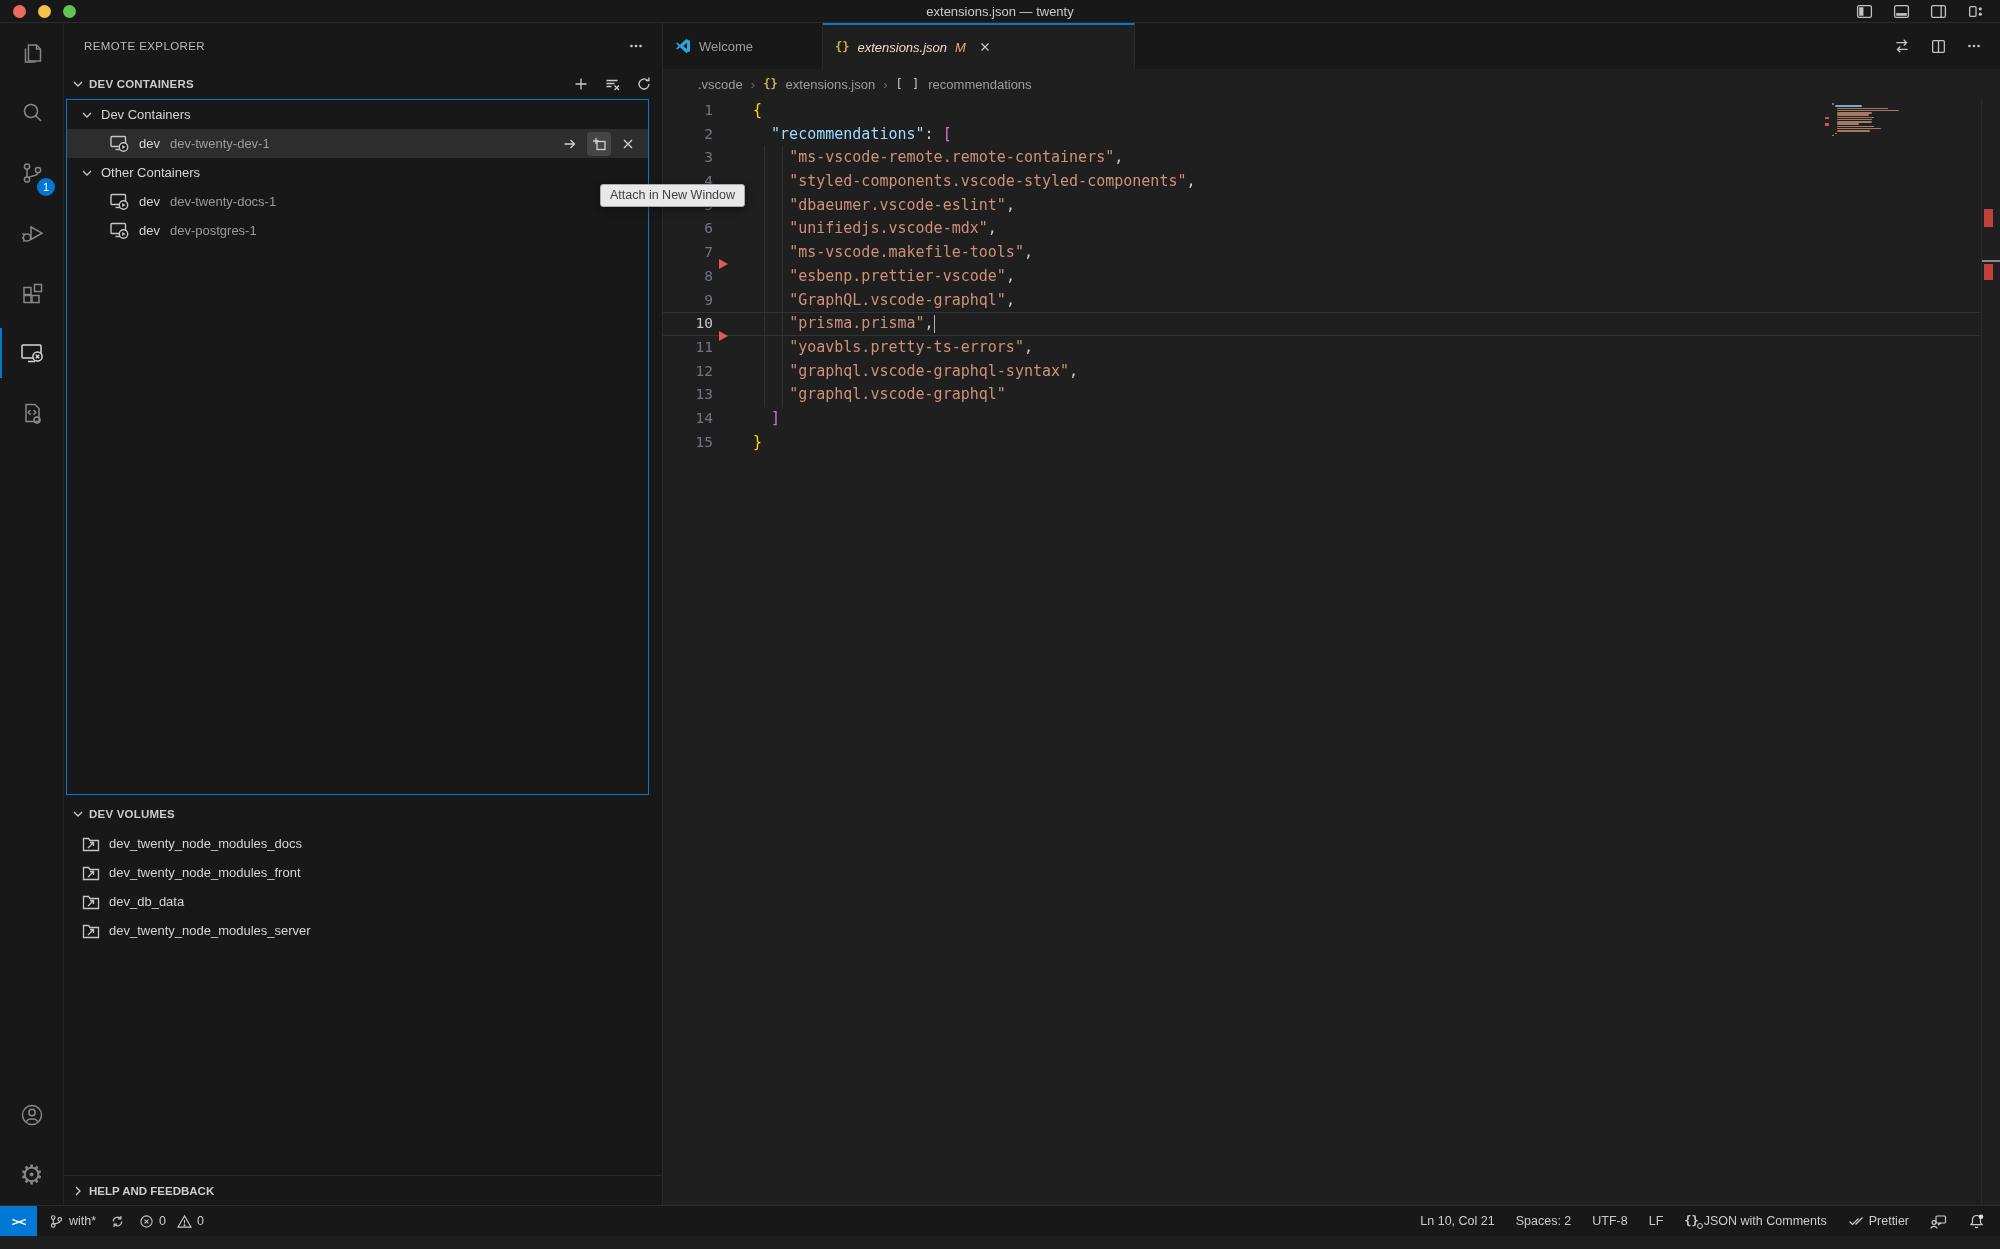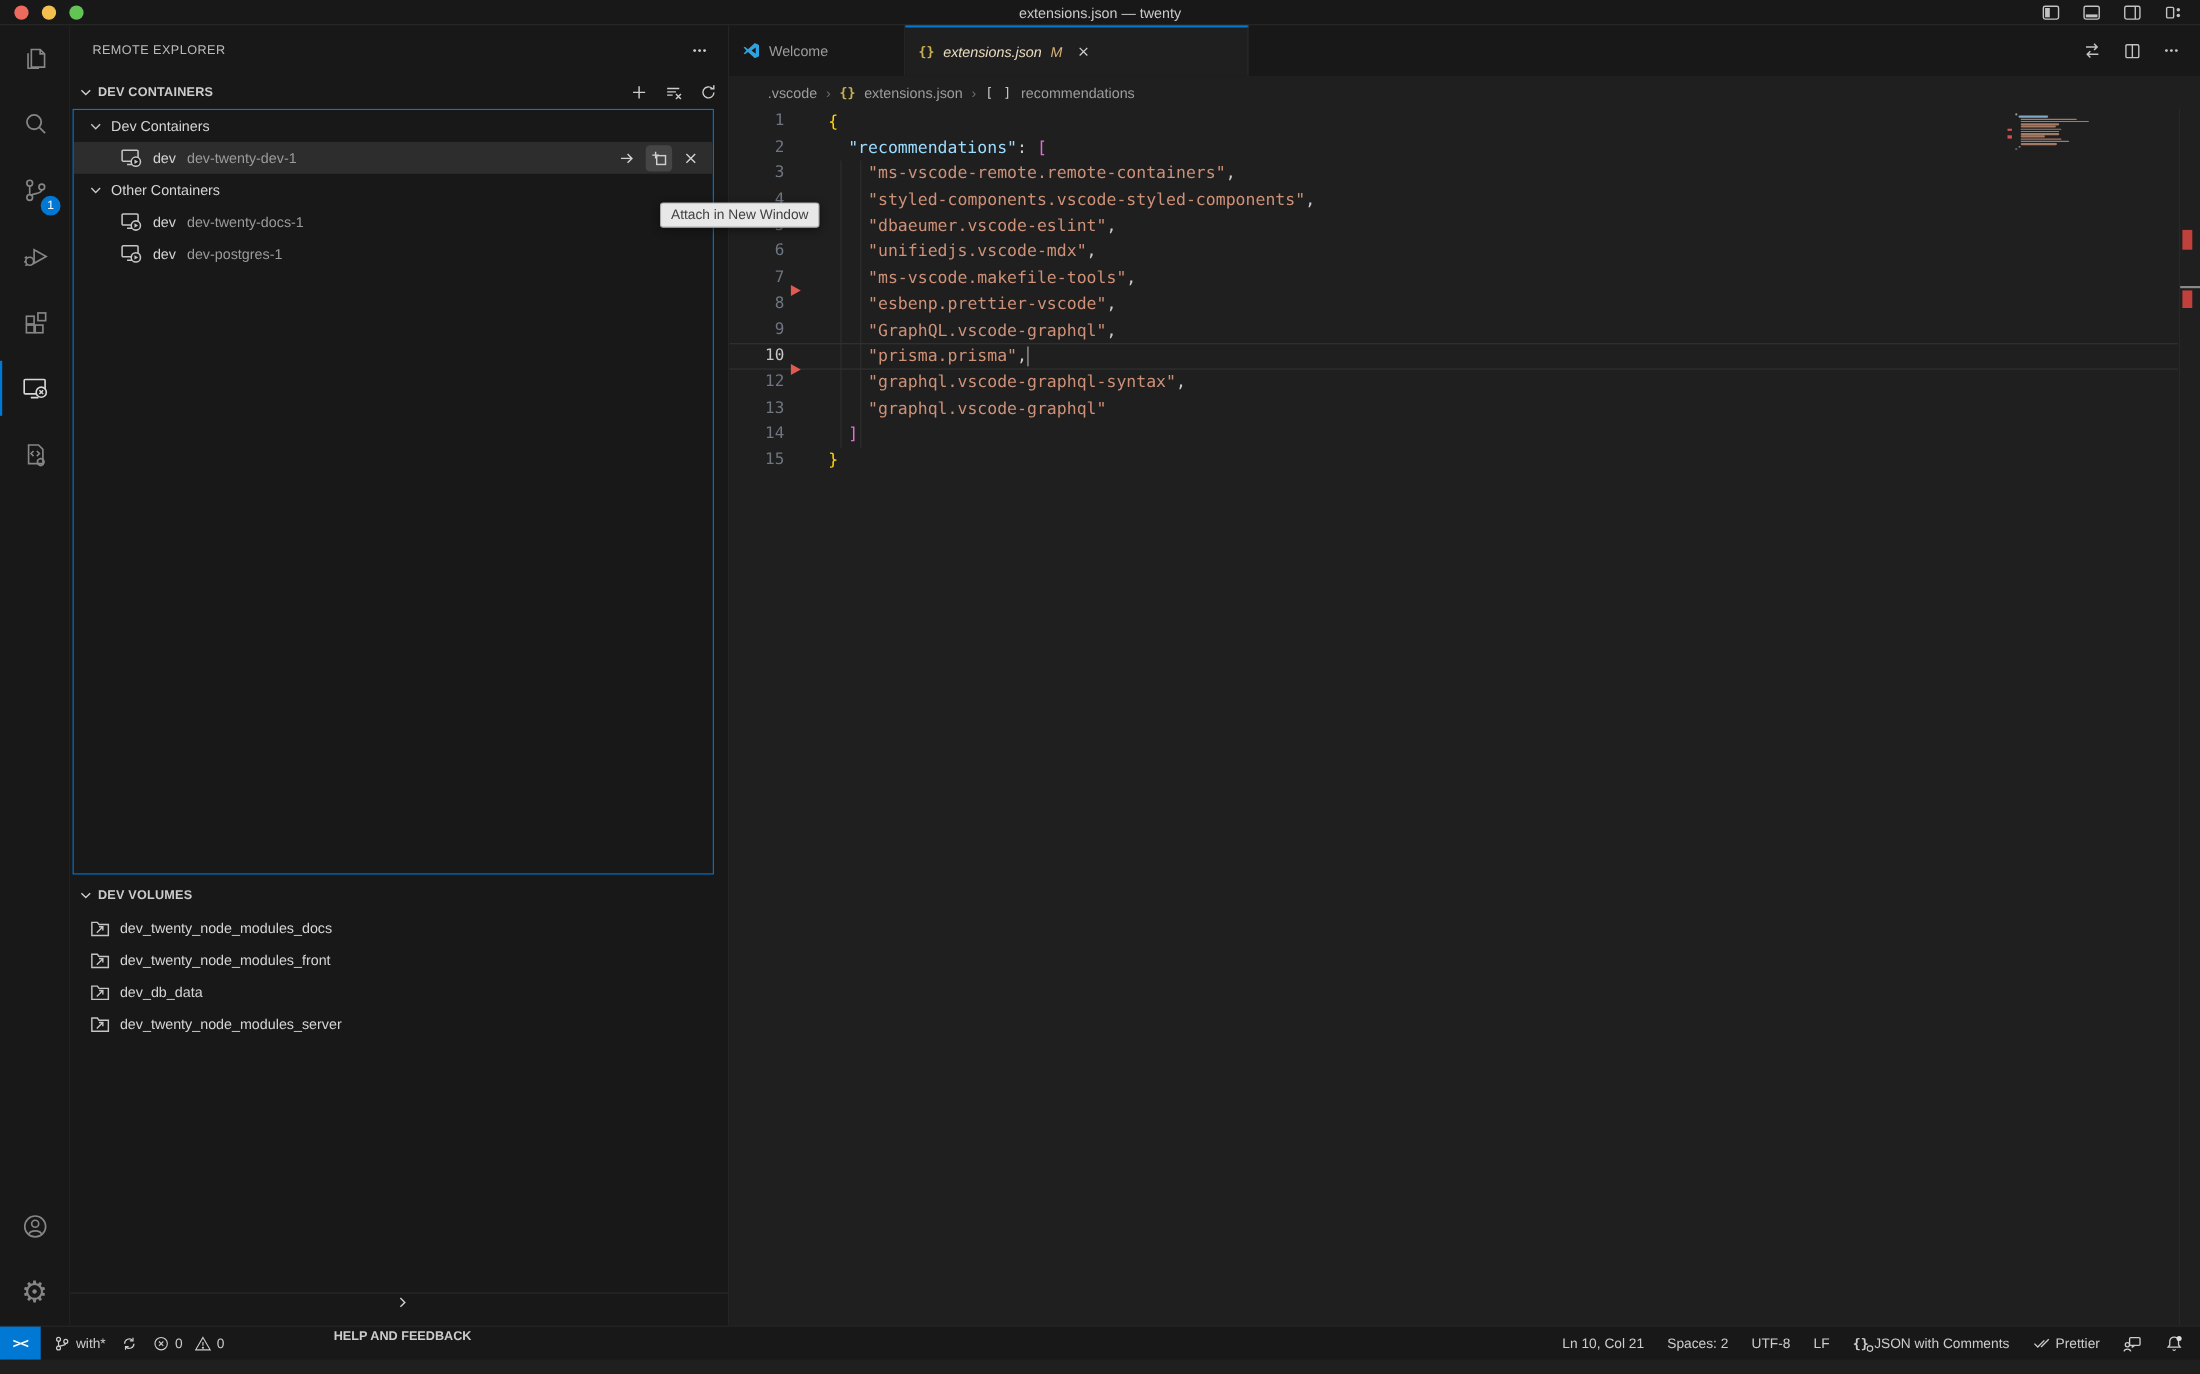--- a/index.html
+++ b/index.html
@@ -36,21 +36,21 @@
   .tree-row { height:29px; display:flex; align-items:center; font-size:13px; color:#d5d5d5; position:relative; cursor:pointer; }
   .tree-row.group { padding-left:12px; gap:6px; }
   .tree-row.item { padding-left:42px; gap:9px; }
   .tree-row.hovered { background:#2d2d2d; }
   .tree-row .desc { color:#9b9b9b; font-size:13px; margin-left:1px; }
   .ticon { color:#c5c5c5; display:flex; }
   .row-actions { margin-left:auto; display:flex; gap:5px; padding-right:8px; color:#d0d0d0; }
   .act { width:24px; height:24px; display:flex; align-items:center; justify-content:center; border-radius:4px; }
   .act.hover { background:#454545; }
   .dv-list .tree-row { padding-left:18px; }
-  .help-hdr { margin-top:auto; border-top:1px solid #2a2a2a; height:30px; display:flex; align-items:center; padding-left:6px; gap:17px; font-size:11.5px; font-weight:bold; color:#cccccc;flex-direction:column; }
+  .help-hdr { margin-top:auto; border-top:1px solid #2a2a2a; height:30px; display:flex; align-items:center; padding-left:6px; gap:3px; font-size:11.5px; font-weight:bold; color:#cccccc; }
 
   
   .editor-col { flex:1; min-width:0; display:flex; flex-direction:column; background:#1f1f1f; }
   .tabbar { height:46px; background:#181818; display:flex; align-items:stretch; }
   .tab { display:flex; align-items:center; padding:0 12px; gap:8px; font-size:13px; color:#9d9d9d; border-right:1px solid #2a2a2a; cursor:pointer; position:relative; }
   .tab.welcome { width:160px; }
   .tab.active-tab { width:312px; background:#1f1f1f; color:#e2c08d; border-top:2px solid #0078d4; }
   .tab.active-tab .fname { font-style:italic; color:#eadbc0; }
   .tab .mod { color:#d8b27a; font-style:italic; font-size:13px; }
   .tab .close { margin-left:4px; color:#cfcfcf; }
@@ -453,20 +453,21 @@
           <div class="code-line"><div class="ln">1</div><span class="code-text"><span class="tok-y">{</span></span></div>
           <div class="code-line"><div class="ln">2</div><span class="code-text"><span class="tok-w">  </span><span class="tok-k">"recommendations"</span><span class="tok-w">: </span><span class="tok-p">[</span></span></div>
           <div class="code-line"><div class="ln">3</div><span class="code-text"><span class="tok-w">    </span><span class="tok-s">"ms-vscode-remote.remote-containers"</span><span class="tok-w">,</span></span></div>
           <div class="code-line"><div class="ln">4</div><span class="code-text"><span class="tok-w">    </span><span class="tok-s">"styled-components.vscode-styled-components"</span><span class="tok-w">,</span></span></div>
           <div class="code-line"><div class="ln">5</div><span class="code-text"><span class="tok-w">    </span><span class="tok-s">"dbaeumer.vscode-eslint"</span><span class="tok-w">,</span></span></div>
           <div class="code-line"><div class="ln">6</div><span class="code-text"><span class="tok-w">    </span><span class="tok-s">"unifiedjs.vscode-mdx"</span><span class="tok-w">,</span></span></div>
           <div class="code-line"><div class="ln">7</div><span class="code-text"><span class="tok-w">    </span><span class="tok-s">"ms-vscode.makefile-tools"</span><span class="tok-w">,</span></span></div>
           <div class="code-line"><div class="ln">8</div><span class="code-text"><span class="tok-w">    </span><span class="tok-s">"esbenp.prettier-vscode"</span><span class="tok-w">,</span></span></div>
           <div class="code-line"><div class="ln">9</div><span class="code-text"><span class="tok-w">    </span><span class="tok-s">"GraphQL.vscode-graphql"</span><span class="tok-w">,</span></span></div>
           <div class="code-line"><div class="ln active">10</div><span class="code-text"><span class="tok-w">    </span><span class="tok-s">"prisma.prisma"</span><span class="tok-w">,</span></span></div>
+          <div class="code-line"><div class="ln">11</div><span class="code-text"><span class="tok-w">    </span><span class="tok-s">"yoavbls.pretty-ts-errors"</span><span class="tok-w">,</span></span></div>
           <div class="code-line"><div class="ln">12</div><span class="code-text"><span class="tok-w">    </span><span class="tok-s">"graphql.vscode-graphql-syntax"</span><span class="tok-w">,</span></span></div>
           <div class="code-line"><div class="ln">13</div><span class="code-text"><span class="tok-w">    </span><span class="tok-s">"graphql.vscode-graphql"</span></span></div>
           <div class="code-line"><div class="ln">14</div><span class="code-text"><span class="tok-w">  </span><span class="tok-p">]</span></span></div>
           <div class="code-line"><div class="ln">15</div><span class="code-text"><span class="tok-y">}</span></span></div>
         </div>
       <div class="cursor" style="left: 270.6px; top: 216.3px;"></div>
       <div class="minimap">
           <div class="mm-bar mm-w" style="top: 2px; left: 7px; width: 2px;"></div>
           <div class="mm-bar mm-k" style="top: 4.27px; left: 9.74px; width: 27.4px;"></div>
           <div class="mm-bar mm-s" style="top: 6.54px; left: 12.48px; width: 50.69px;"></div>

